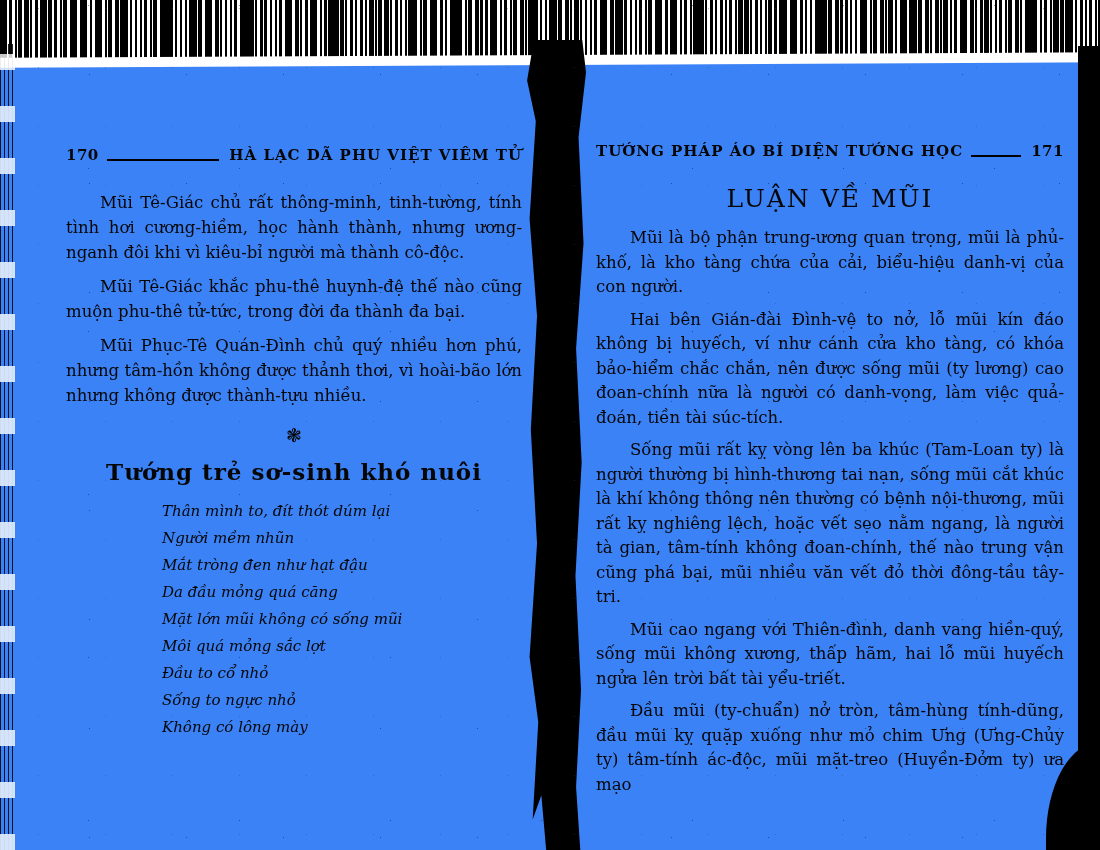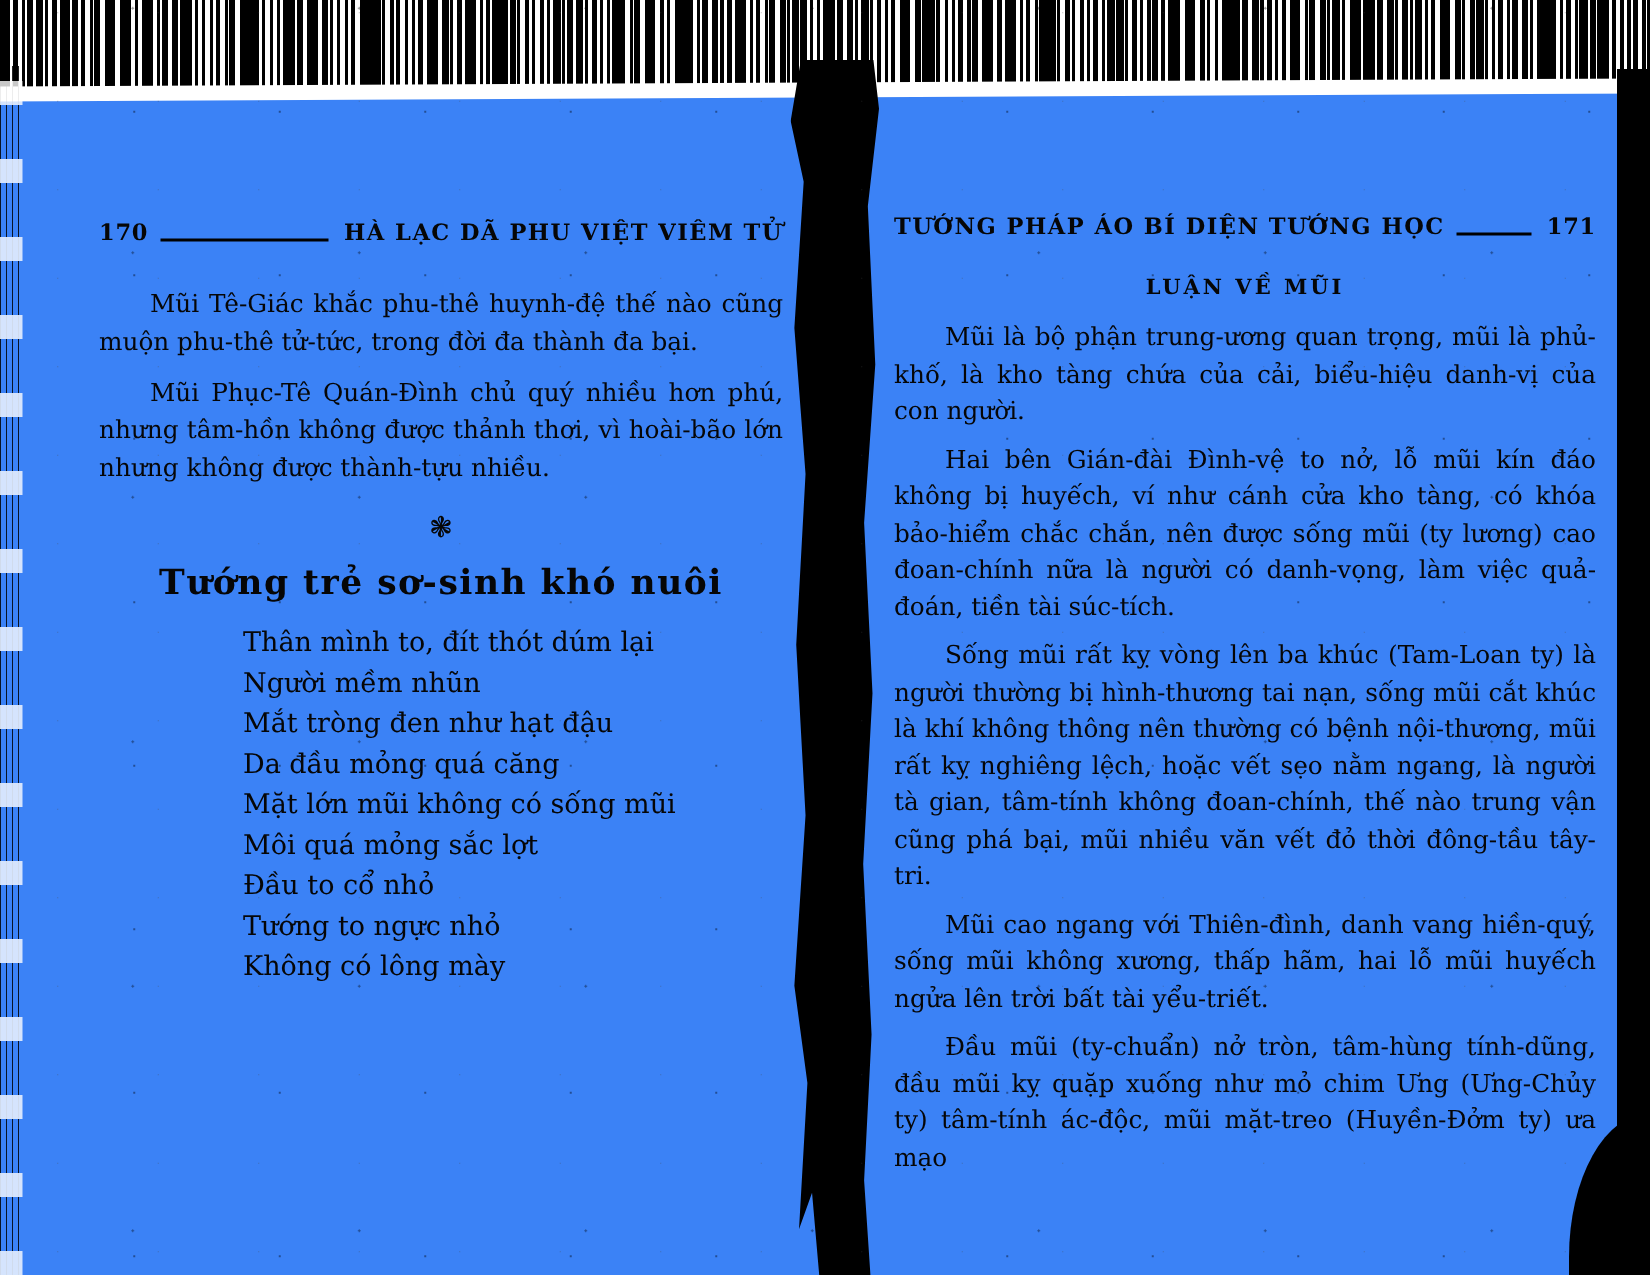--- a/index.html
+++ b/index.html
@@ -71,24 +71,24 @@
 
   .body-block { margin-top:26px; }
   .para {
     font-size:16.5px; line-height:25px; text-align:justify; text-indent:34px;
     margin:0 0 9px 0;
   }
   .para.no-indent { text-indent:0; }
 
   .ornament { text-align:center; font-size:19px; margin:16px 0 12px; }
   .section-heading { text-align:center; font-weight:bold; font-size:23px; letter-spacing:1px; margin:0 0 13px; }
-  .trait-list { margin:0 0 0 96px; font-size:18px; line-height:27px; }
+  .trait-list { margin:0 0 0 96px; font-size:15px; line-height:27px;font-style:italic; }
   .trait-list .trait { white-space:nowrap; }
 
-  .main-heading { text-align:center; font-size:14px; font-weight:bold; letter-spacing:2px; margin:24px 0 13px; }
+  .main-heading { text-align:center; font-size:25px; font-weight:normal; letter-spacing:2px; margin:24px 0 13px; }
   .page-right .para { line-height:24.5px; margin-bottom:8px; }
 </style>
 </head>
 <body>
 
 <div class="scan">
 
   <div class="barcode-strip"></div>
   <div class="left-edge-artifact"></div>
   <div class="gutter"></div>
@@ -96,36 +96,37 @@
   <div class="right-corner"></div>
 
   <div class="page-left">
     <div class="page-header">
       <span class="page-number">170</span>
       <span class="rule"></span>
       <span class="running-title">HÀ LẠC DÃ PHU VIỆT VIÊM TỬ</span>
     </div>
 
     <div class="body-block">
+      <p class="para">Mũi Tê-Giác chủ rất thông-minh, tinh-tường, tính tình hơi cương-hiềm, học hành thành, nhưng ương-nganh đôi khi vì kiêu-bỉ người mà thành cô-độc.</p>
       <p class="para">Mũi Tê-Giác khắc phu-thê huynh-đệ thế nào cũng muộn phu-thê tử-tức, trong đời đa thành đa bại.</p>
       <p class="para">Mũi Phục-Tê Quán-Đình chủ quý nhiều hơn phú, nhưng tâm-hồn không được thảnh thơi, vì hoài-bão lớn nhưng không được thành-tựu nhiều.</p>
 
       <div class="ornament">❃</div>
 
       <div class="section-heading">Tướng trẻ sơ-sinh khó nuôi</div>
 
       <div class="trait-list">
         <div class="trait">Thân mình to, đít thót dúm lại</div>
         <div class="trait">Người mềm nhũn</div>
         <div class="trait">Mắt tròng đen như hạt đậu</div>
         <div class="trait">Da đầu mỏng quá căng</div>
         <div class="trait">Mặt lớn mũi không có sống mũi</div>
         <div class="trait">Môi quá mỏng sắc lợt</div>
         <div class="trait">Đầu to cổ nhỏ</div>
-        <div class="trait">Tướng to ngực nhỏ</div>
+        <div class="trait">Sống to ngực nhỏ</div>
         <div class="trait">Không có lông mày</div>
       </div>
     </div>
   </div>
 
   <div class="page-right">
     <div class="page-header">
       <span class="running-title">TƯỚNG PHÁP ÁO BÍ DIỆN TƯỚNG HỌC</span>
       <span class="rule"></span>
       <span class="page-number">171</span>

